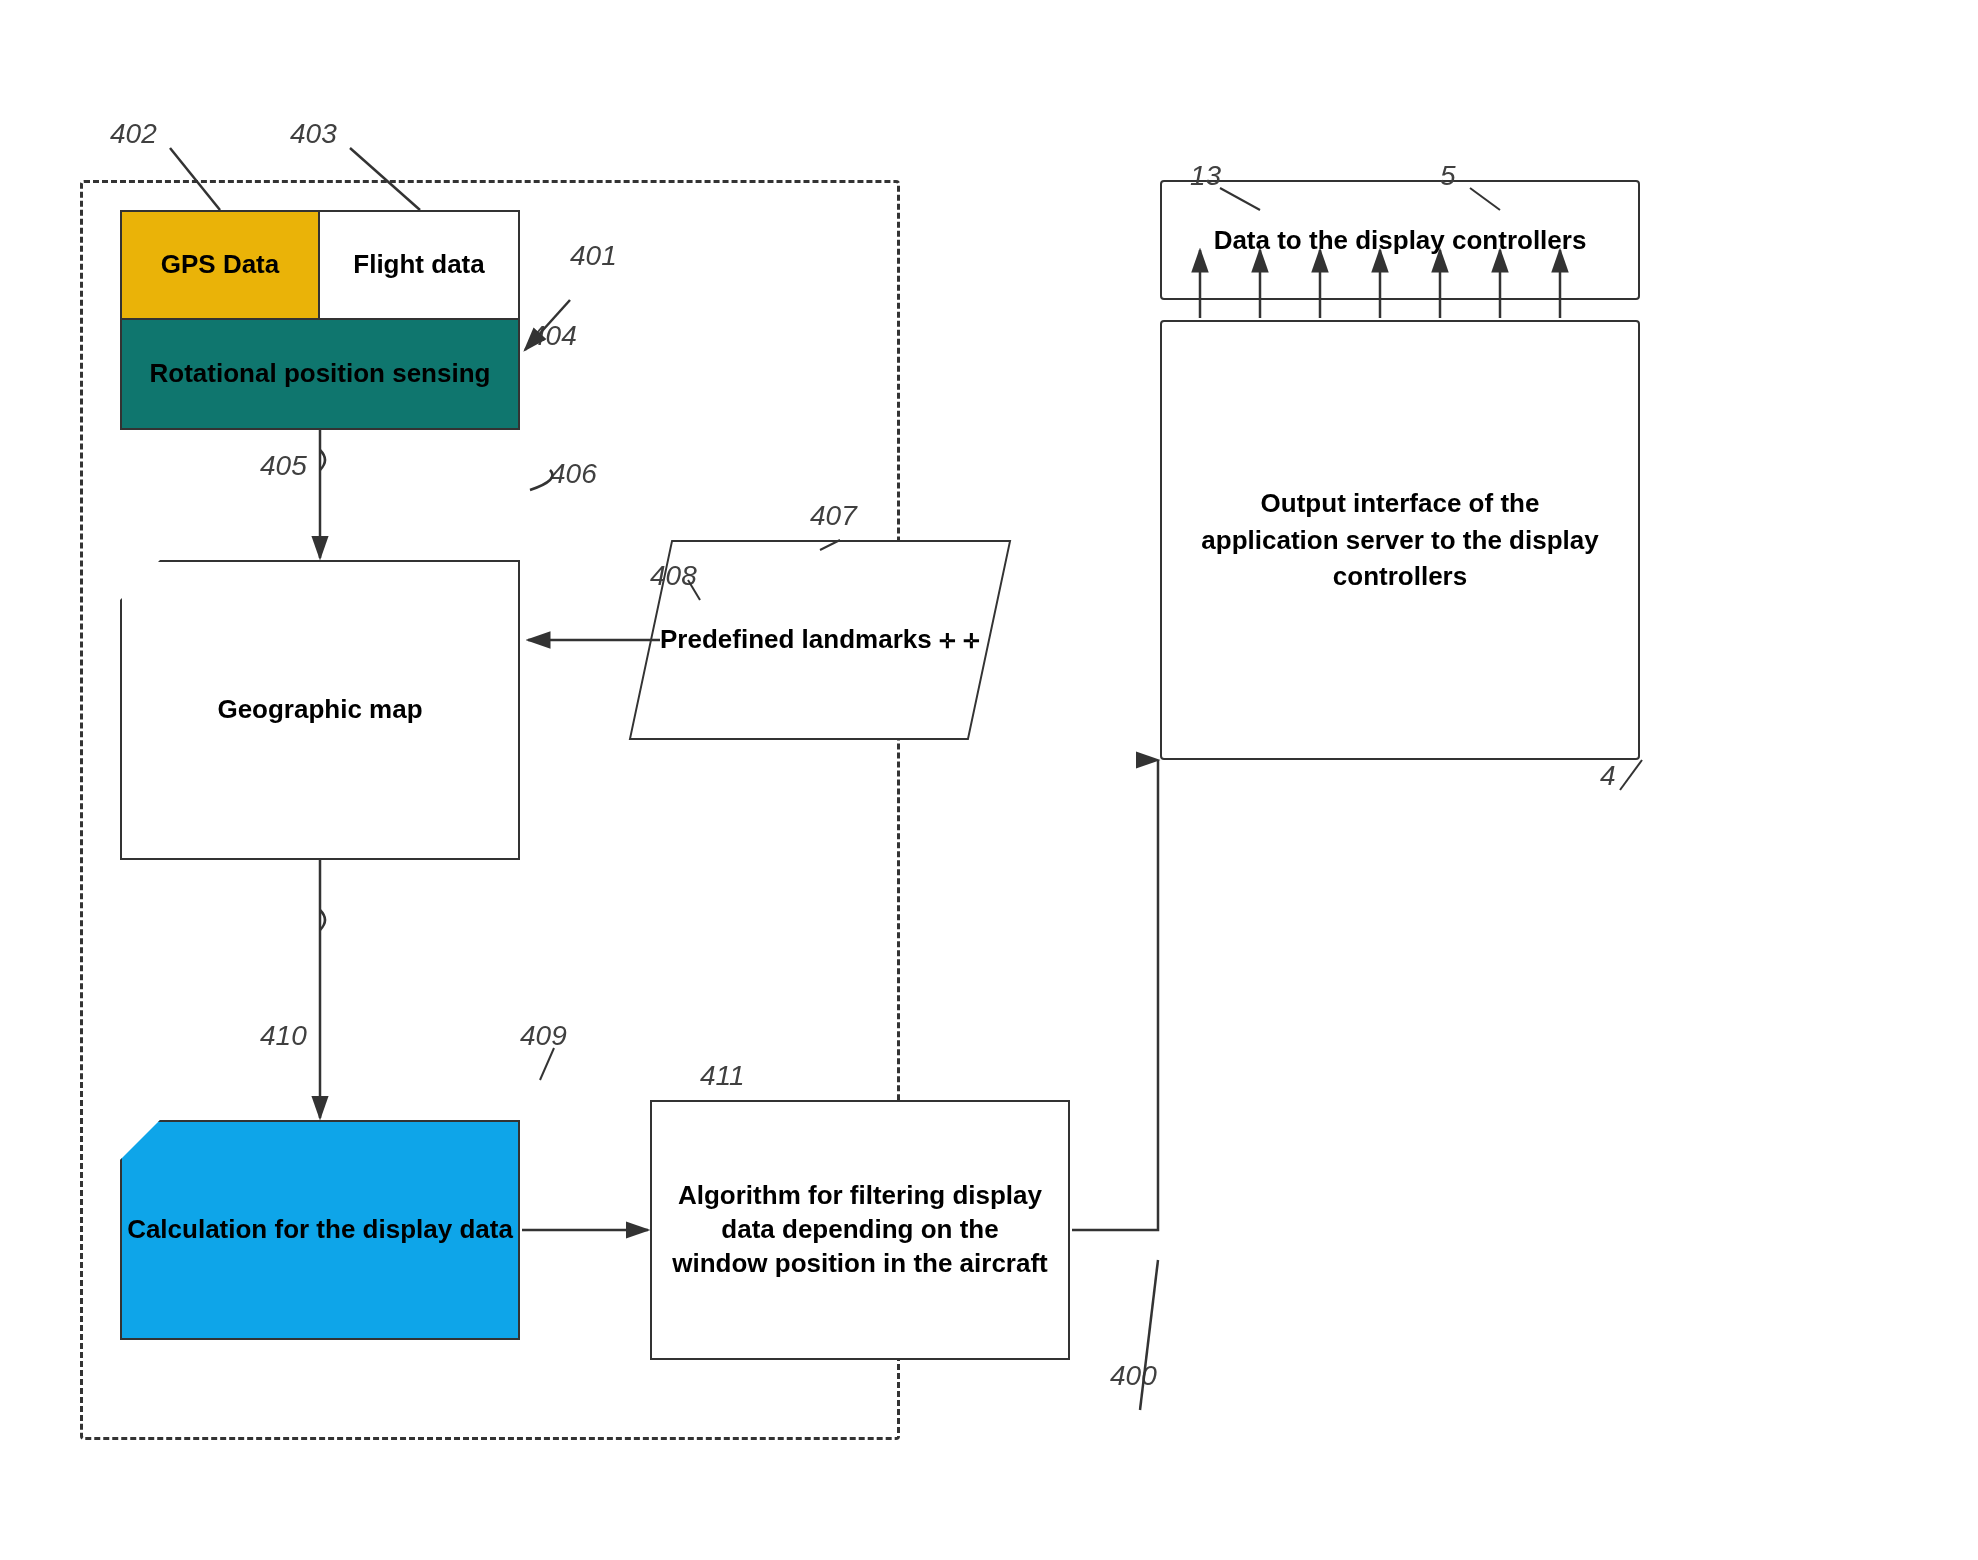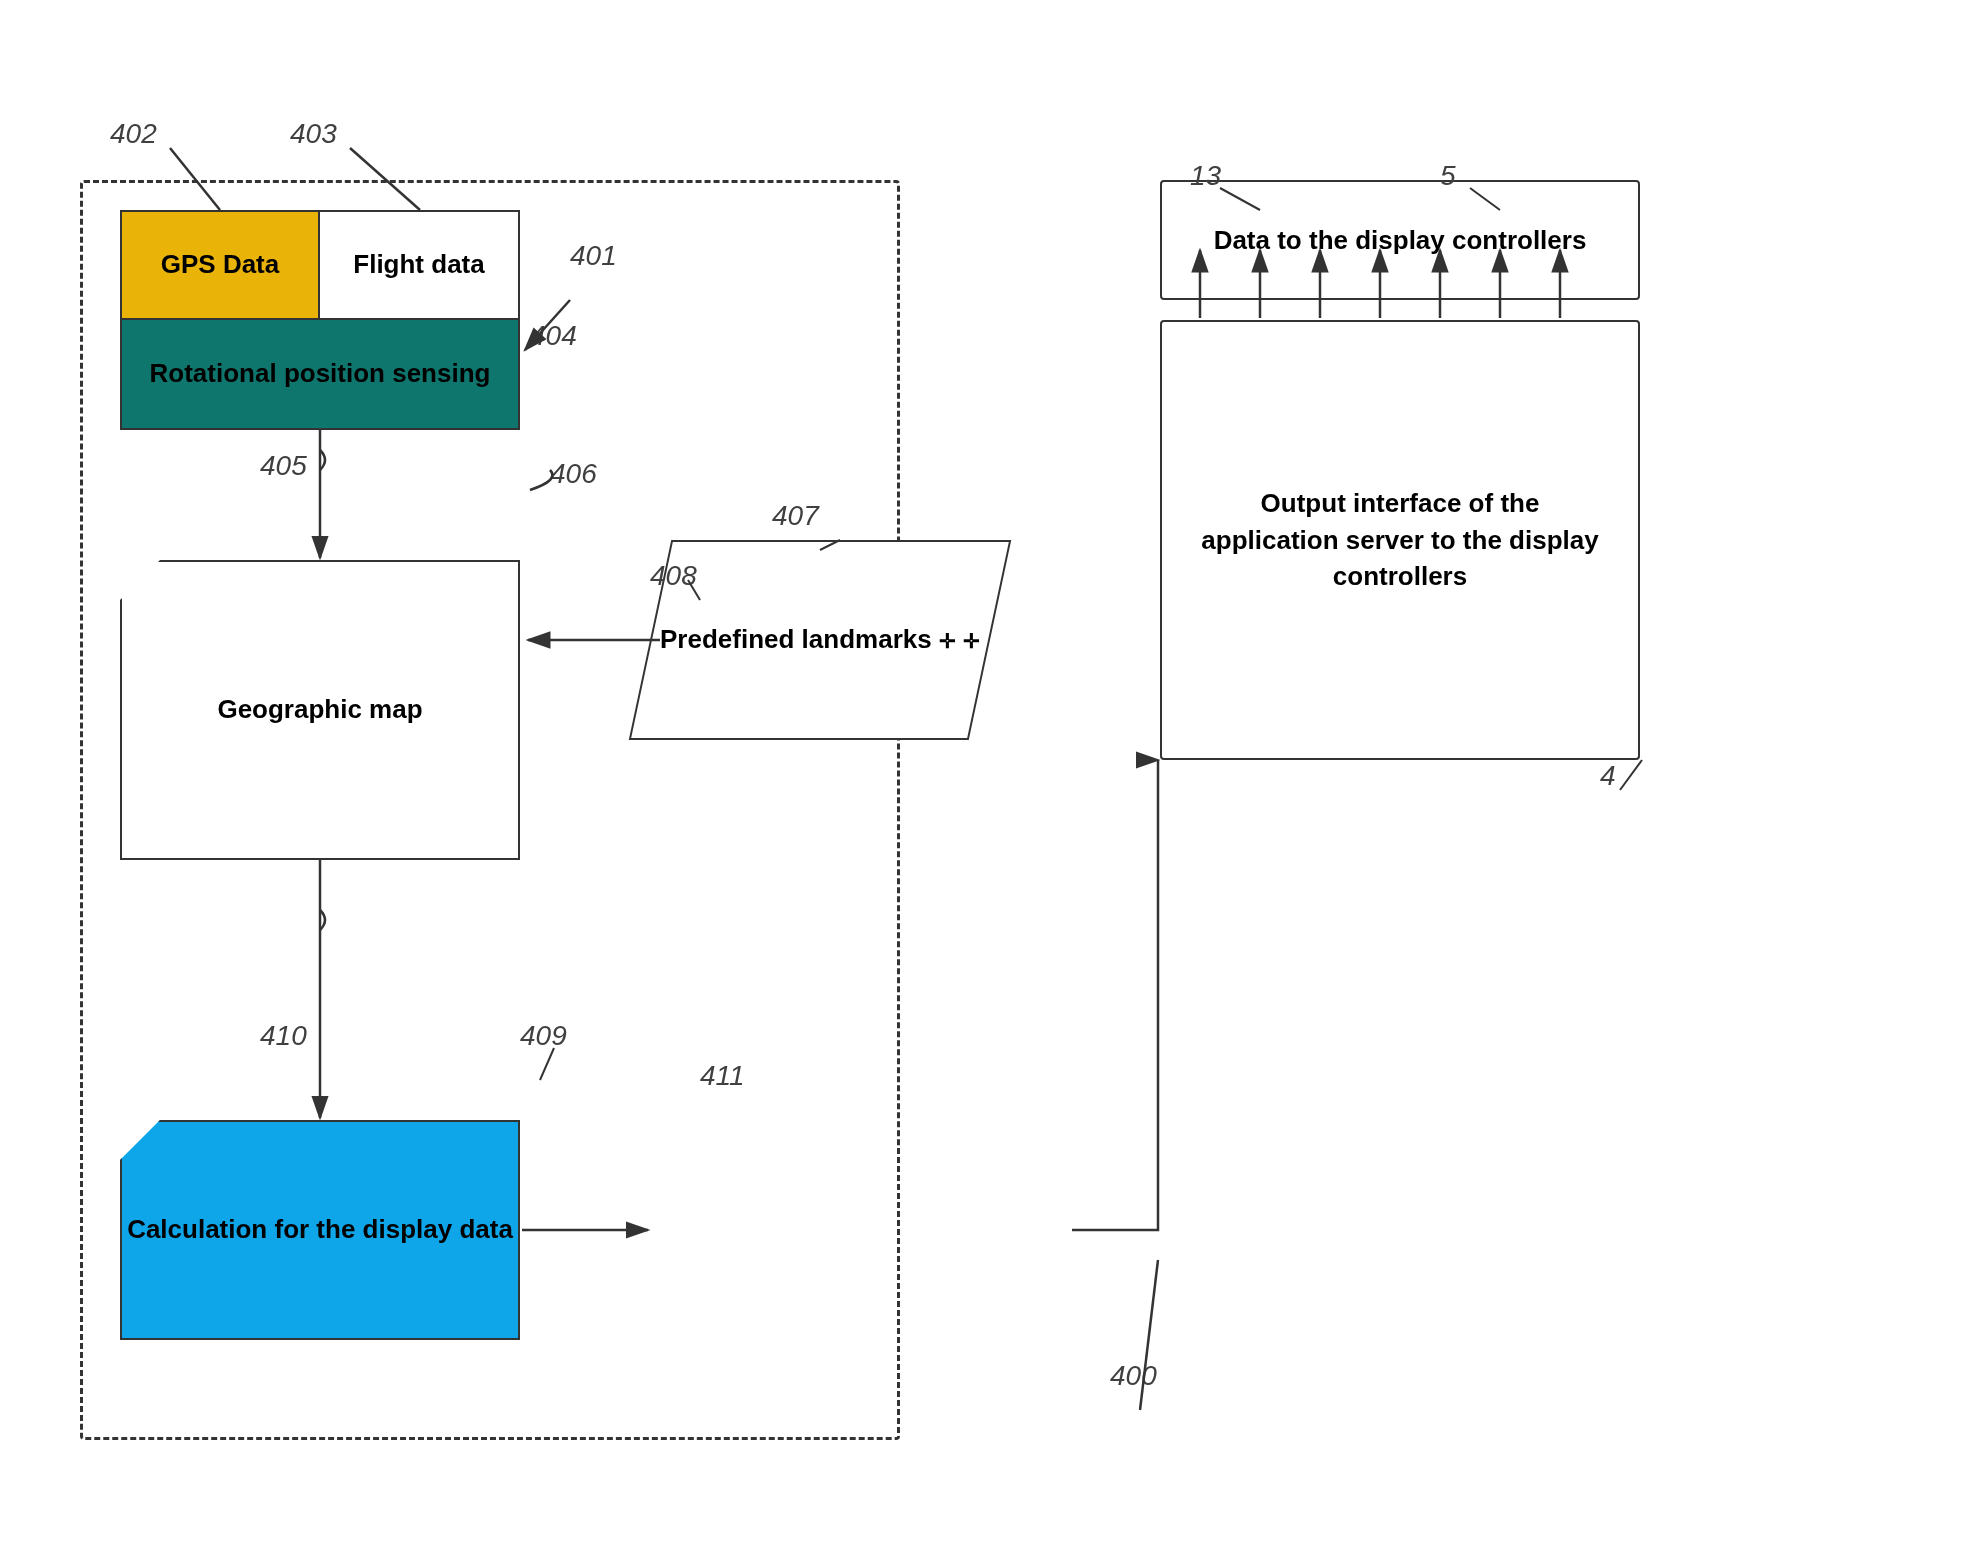--- a/index.html
+++ b/index.html
@@ -261,20 +261,26 @@
   <div class="geo-box">
     <span class="box-label">Geographic
 map</span>
   </div>
 
   <div class="calc-box">
     <span class="box-label">Calculation for the
 display data</span>
   </div>
 
+  <div class="algo-box">
+    <span class="box-label">Algorithm for filtering
+display data depending
+on the window position
+in the aircraft</span>
+  </div>
 
   <div class="landmarks-box">
     <div class="inner-text">
       <span class="box-label">
         <span>Predefined
 landmarks</span>
         <span class="cross"> ✛</span>
         <span class="cross"> ✛</span>
       </span>
     </div>
@@ -290,21 +296,21 @@
 application server to the
 display controllers</span>
   </div>
 
   <span class="ref-label" style="top: 58px; left: 50px;">402</span>
   <span class="ref-label" style="top: 58px; left: 230px;">403</span>
   <span class="ref-label" style="top: 260px; left: 470px;">404</span>
   <span class="ref-label" style="top: 180px; left: 510px;">401</span>
   <span class="ref-label" style="top: 390px; left: 200px;">405</span>
   <span class="ref-label" style="top: 398px; left: 490px;">406</span>
-  <span class="ref-label" style="top: 440px; left: 712px;">407</span>
+  <span class="ref-label" style="top: 440px; left: 750px;">407</span>
   <span class="ref-label" style="top: 500px; left: 590px;">408</span>
   <span class="ref-label" style="top: 960px; left: 460px;">409</span>
   <span class="ref-label" style="top: 960px; left: 200px;">410</span>
   <span class="ref-label" style="top: 1000px; left: 640px;">411</span>
   <span class="ref-label" style="top: 100px; left: 1130px;">13</span>
   <span class="ref-label" style="top: 100px; left: 1380px;">5</span>
   <span class="ref-label" style="top: 700px; left: 1540px;">4</span>
   <span class="ref-label" style="top: 1300px; left: 1050px;">400</span>
 
   <svg class="svg-overlay" viewBox="0 0 1860 1460" xmlns="http://www.w3.org/2000/svg">

